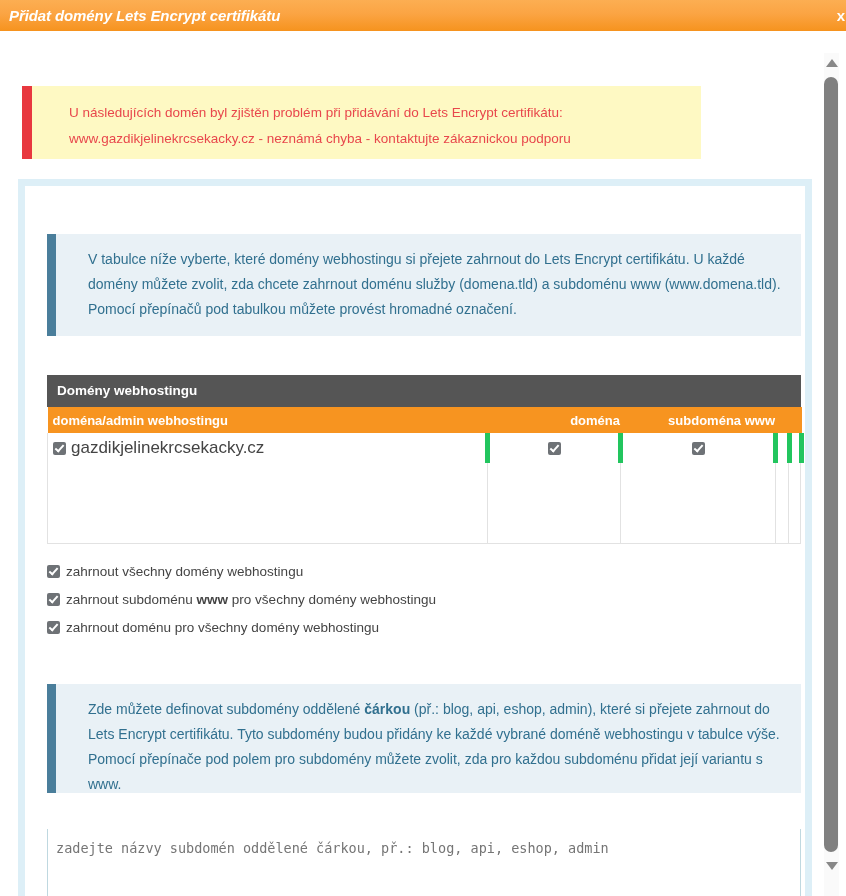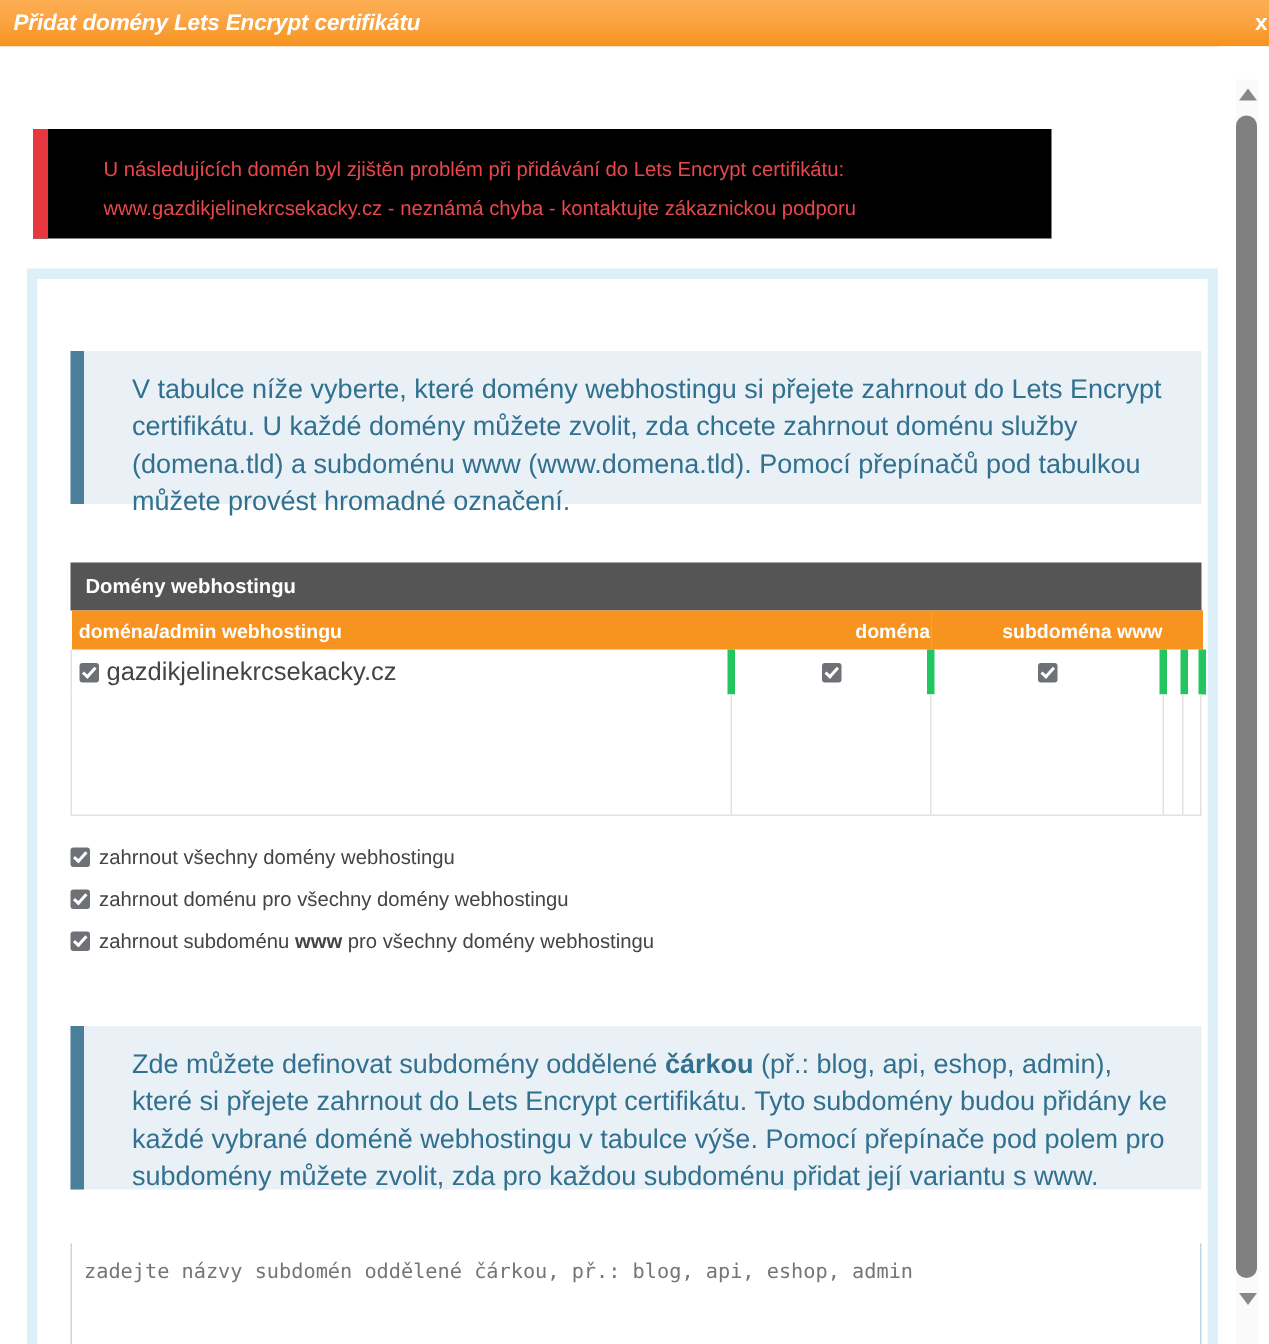--- a/index.html
+++ b/index.html
@@ -104,21 +104,21 @@
     border-radius: 7px;
     cursor: pointer;
   }
 
   
   .alert-error {
     position: absolute;
     top: 55px; left: 22px;
     width: 679px;
     height: 73px;
-    background: #000000;
+    background: #fef9c3;
     box-sizing: border-box;
     border-left: 10px solid #e8383f;
   }
   .alert-error-text {
     color: #e8474c;
     font-size: 13.5px;
     line-height: 26px;
     padding: 14px 0 0 37px;
   }
   .alert-error-text div { white-space: nowrap; }
@@ -143,21 +143,21 @@
 
   
   .info-box {
     position: absolute;
     background: #e9f1f6;
     box-sizing: border-box;
     border-left: 9px solid #4a7e9b;
   }
   .info-text {
     color: #31708f;
-    font-size: 18px;
+    font-size: 14px;
     line-height: 25px;
     padding: 13px 18px 13px 32px;
   }
   .info-text b { font-weight: bold; }
 
   #info-box-1 {
     top: 48px; left: 22px;
     width: 754px;
     height: 102px;
   }
@@ -367,24 +367,24 @@
             <div class="fill-div" style="left:727px"></div>
             <div class="fill-div" style="left:740px"></div>
           </div>
         </div>
 
         <div class="bulk-options">
           <div class="bulk-row">
             <span class="cb"></span><span class="lbl">zahrnout všechny domény webhostingu</span>
           </div>
           <div class="bulk-row">
-            <span class="cb"></span><span class="lbl">zahrnout doménu pro všechny domény webhostingu</span>
+            <span class="cb"></span><span class="lbl"><span>zahrnout subdoménu </span><b>www</b><span> pro všechny domény webhostingu</span></span>
           </div>
           <div class="bulk-row">
-            <span class="cb"></span><span class="lbl"><span>zahrnout subdoménu </span><b>www</b><span> pro všechny domény webhostingu</span></span>
+            <span class="cb"></span><span class="lbl">zahrnout doménu pro všechny domény webhostingu</span>
           </div>
         </div>
 
         <div class="info-box" id="info-box-2">
           <div class="info-text"><span>Zde můžete definovat subdomény oddělené </span><b>čárkou</b><span> (př.: blog, api, eshop, admin), které si přejete zahrnout do Lets Encrypt certifikátu. Tyto subdomény budou přidány ke každé vybrané doméně webhostingu v tabulce výše. Pomocí přepínače pod polem pro subdomény můžete zvolit, zda pro každou subdoménu přidat její variantu s www.</span></div>
         </div>
 
         <div class="sub-block">
           <textarea class="sub-input" placeholder="zadejte názvy subdomén oddělené čárkou, př.: blog, api, eshop, admin" style=""></textarea>
         </div>

